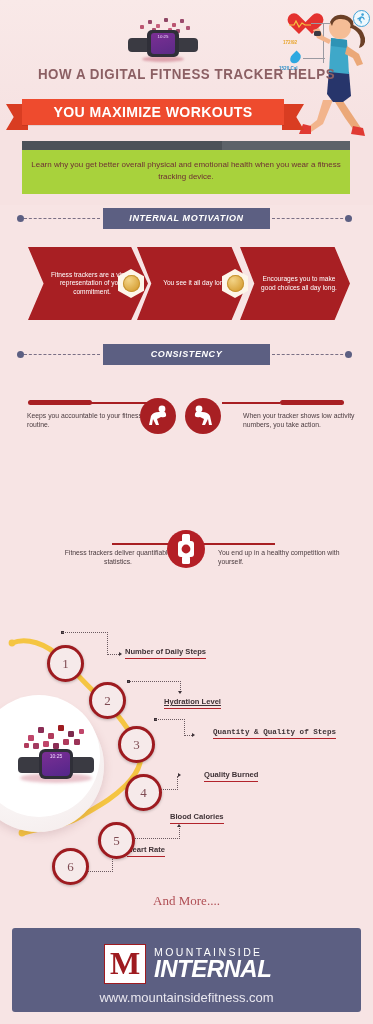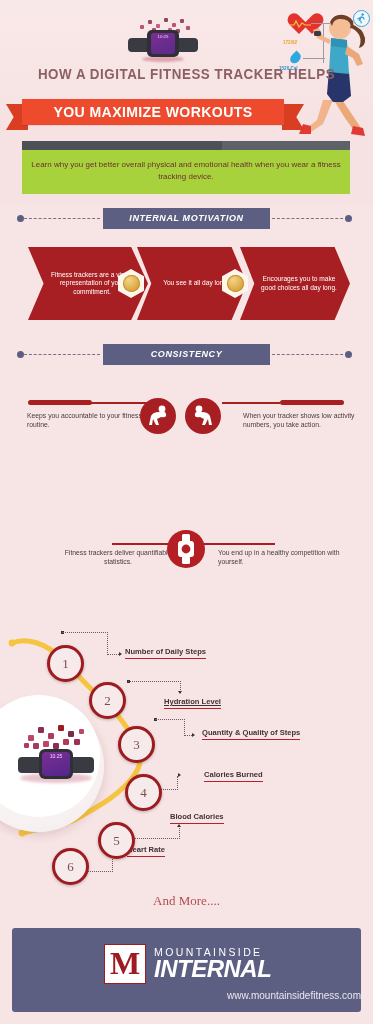--- a/index.html
+++ b/index.html
@@ -112,21 +112,21 @@
   .andmore{position:absolute;left:0;right:0;top:893px;text-align:center;font-size:13px;color:#b04f55;
       font-family:"Liberation Serif",serif;}
 
   
   .footer{position:absolute;left:12px;top:928px;width:349px;height:84px;background:#5c5f82;border-radius:3px;}
   .logo{position:absolute;left:92px;top:16px;width:170px;height:40px;}
   .logo-m{position:absolute;left:0;top:0;width:42px;height:40px;background:#fff;border:1.6px solid #9e1b20;box-sizing:border-box;}
   .logo-m span{display:block;text-align:center;font-family:"Liberation Serif",serif;font-weight:bold;font-size:32px;color:#9e1b20;line-height:36px;}
   .logo-t1{position:absolute;left:50px;top:2px;font-size:10.5px;letter-spacing:2.4px;color:#fff;font-family:"Liberation Sans",sans-serif;}
   .logo-t2{position:absolute;left:50px;top:12px;font-size:24px;font-weight:bold;font-style:italic;color:#fff;letter-spacing:-.5px;line-height:26px;}
-  .site{position:absolute;left:0;right:0;top:62px;text-align:right;color:#e9e7ef;font-size:10px;}
+  .site{position:absolute;left:0;right:0;top:62px;text-align:center;color:#e9e7ef;font-size:13px;}
 </style>
 </head>
 <body>
 
 <div class="page">
 
   <div class="hdr">
     <div class="hdr-bg"></div>
 
     <div class="watch-top">
@@ -326,28 +326,28 @@
     <div class="conn" style="left:180px;top:56px;width:0;height:11px;border-width:0 0 0 1px;"></div>
     <div class="carr dn" style="left:178px;top:66px;"></div>
     <div class="plabel" style="left:164px;top:72px;text-decoration:underline;">Hydration Level</div>
 
     <div class="numc" style="left:118px;top:101px;">3</div>
     <div class="csq" style="left:154px;top:93px;"></div>
     <div class="conn" style="left:155px;top:94px;width:30px;height:0;border-width:1px 0 0 0;"></div>
     <div class="conn" style="left:184px;top:94px;width:0;height:17px;border-width:0 0 0 1px;"></div>
     <div class="conn" style="left:184px;top:110px;width:8px;height:0;border-width:1px 0 0 0;"></div>
     <div class="carr" style="left:192px;top:108px;"></div>
-    <div class="plabel" style="left:202px;top:103px;">Quantity &amp; Quality of Steps</div>
+    <div class="plabel" style="left:213px;top:103px;font-family:Liberation Mono, monospace;">Quantity &amp; Quality of Steps</div>
 
     <div class="numc" style="left:125px;top:149px;">4</div>
     <div class="csq" style="left:153px;top:163px;"></div>
     <div class="conn" style="left:154px;top:164px;width:24px;height:0;border-width:1px 0 0 0;"></div>
     <div class="conn" style="left:177px;top:151px;width:0;height:14px;border-width:0 0 0 1px;"></div>
     <div class="carr" style="left:178px;top:148px;"></div>
-    <div class="plabel" style="left:204px;top:145px;">Calories Burned</div>
+    <div class="plabel" style="left:204px;top:145px;">Quality Burned</div>
 
     <div class="numc" style="left:98px;top:197px;">5</div>
     <div class="csq" style="left:126px;top:212px;"></div>
     <div class="conn" style="left:127px;top:213px;width:53px;height:0;border-width:1px 0 0 0;"></div>
     <div class="conn" style="left:179px;top:203px;width:0;height:11px;border-width:0 0 0 1px;"></div>
     <div class="carr up" style="left:177px;top:199px;"></div>
     <div class="plabel" style="left:170px;top:187px;">Blood Calories</div>
 
     <div class="numc" style="left:52px;top:223px;">6</div>
     <div class="csq" style="left:67px;top:245px;"></div>

